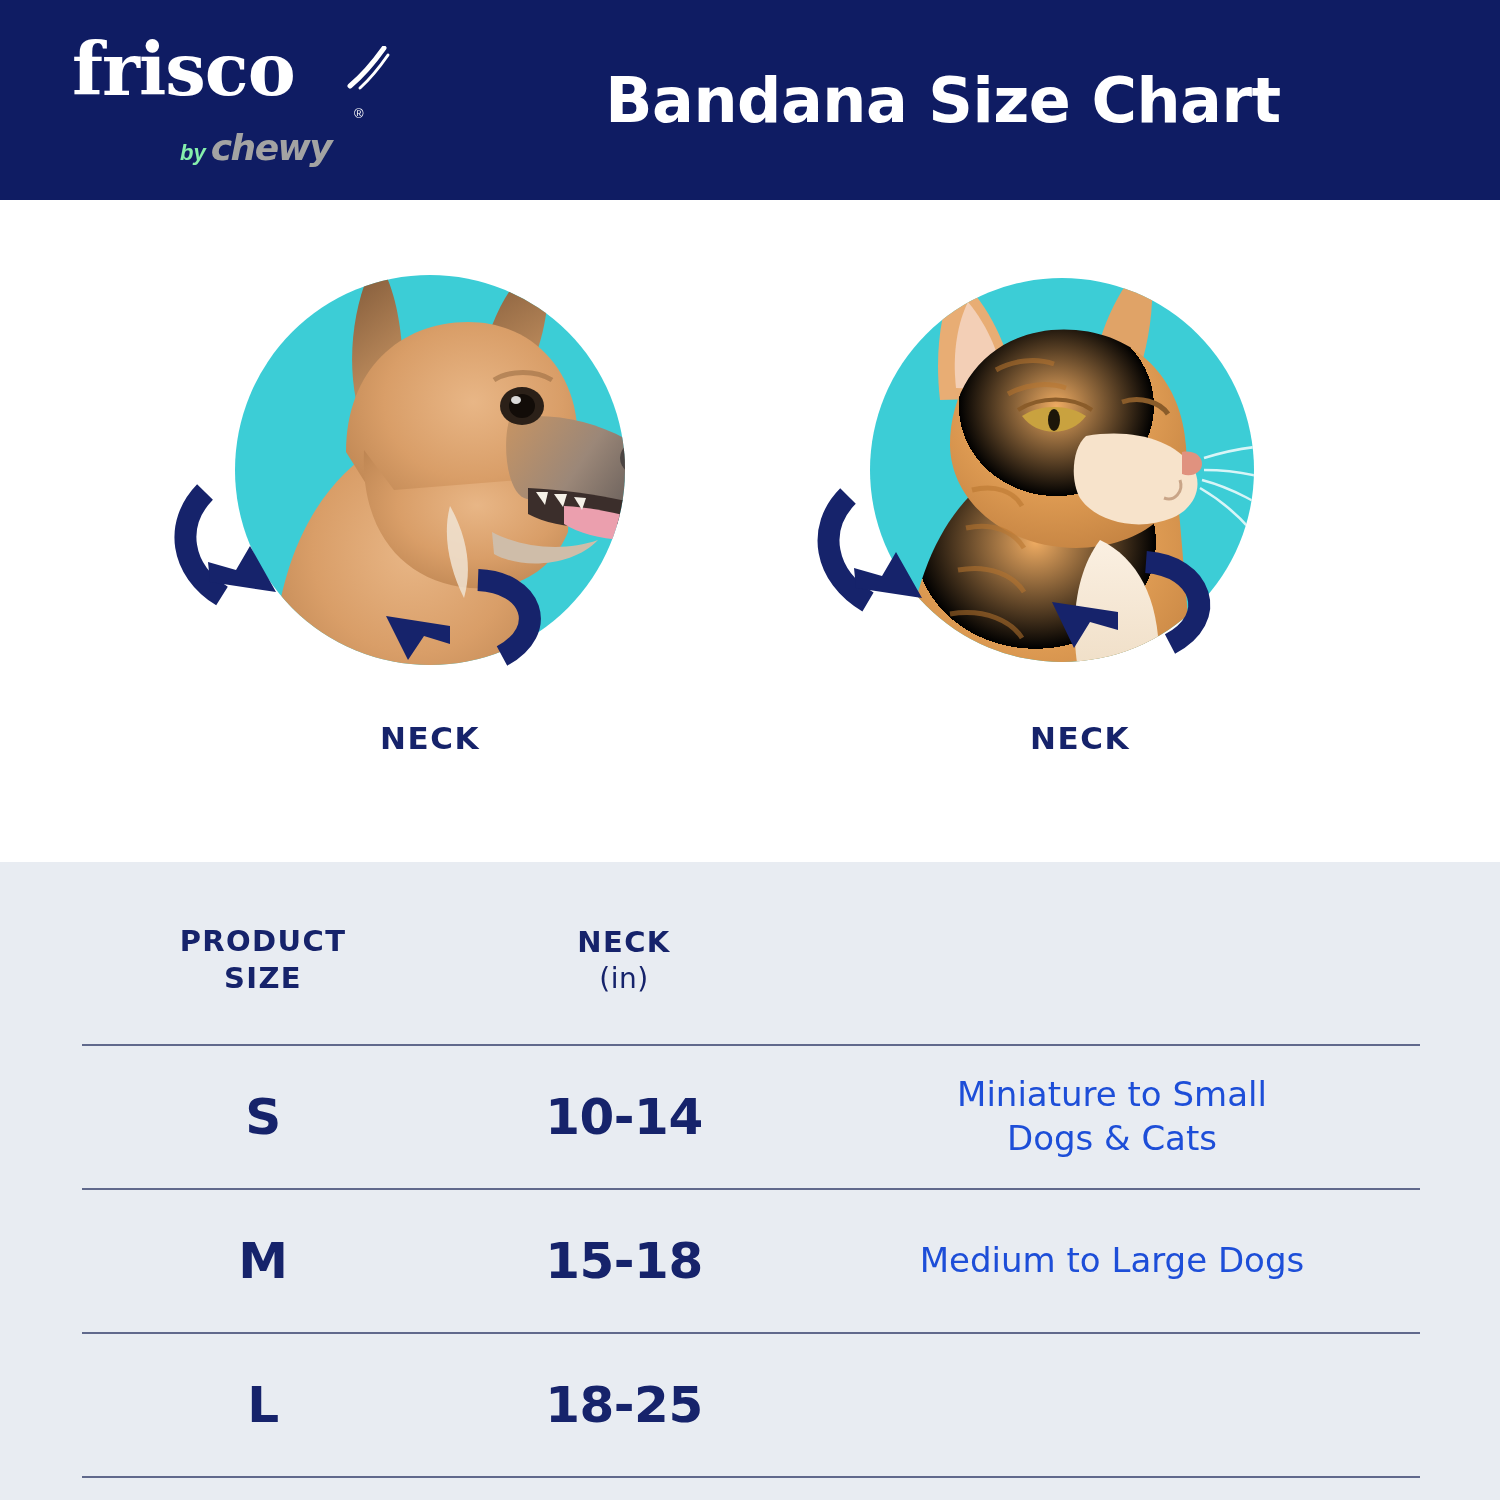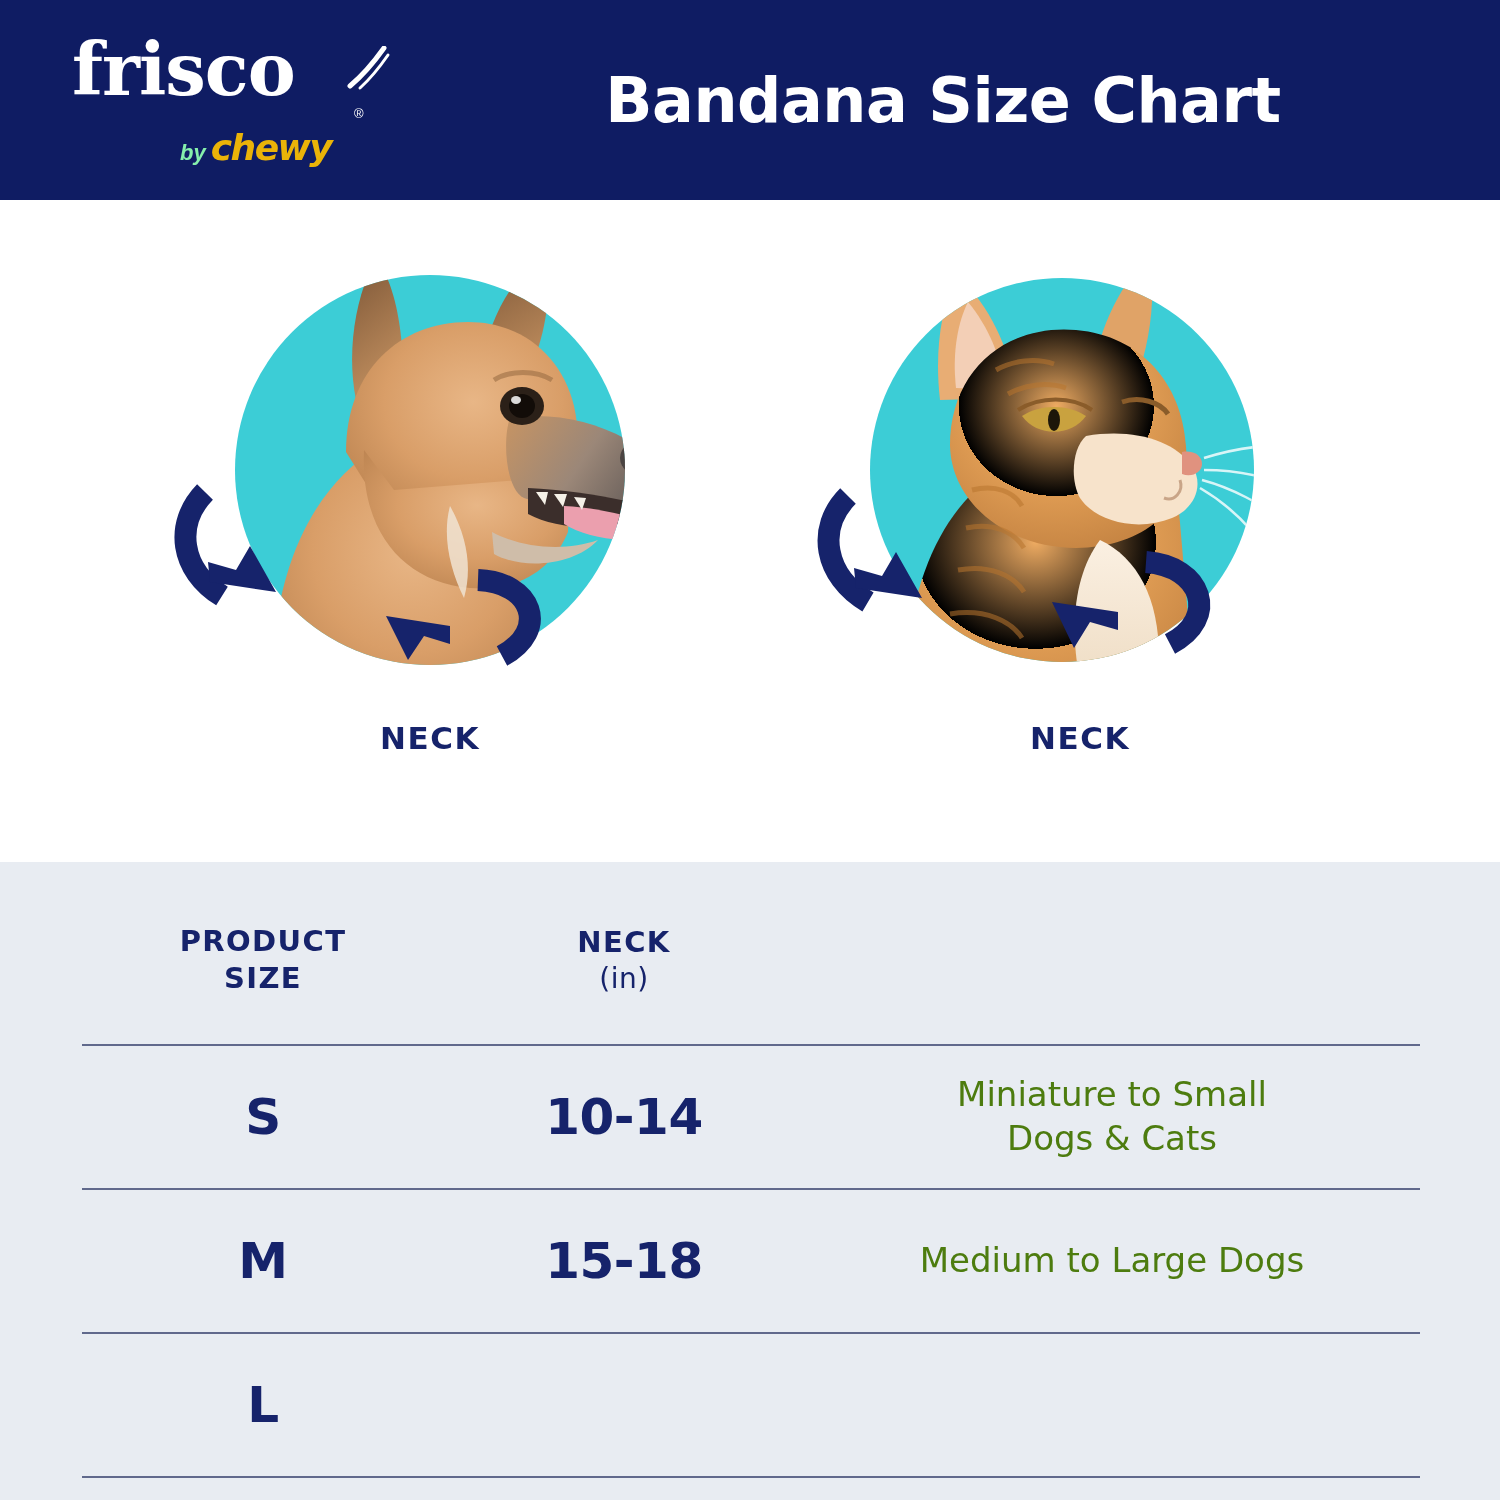--- a/index.html
+++ b/index.html
@@ -74,21 +74,21 @@
     font-size: 22px;
     color: #86efac;
     vertical-align: baseline;
     font-style: italic;
   }
   .logo-sub .chewy {
     font-family: "DejaVu Sans", sans-serif;
     font-weight: bold;
     font-size: 36px;
     font-style: italic;
-    color: #eab308;
+    color: #a3a3a3;
     letter-spacing: -1.5px;
     margin-left: 5px;
     vertical-align: baseline;
   }
   .header-title {
     position: absolute;
     left: 420px;
     top: 0;
     width: 1080px;
     height: 200px;
@@ -204,21 +204,21 @@
     font-family: "DejaVu Sans", sans-serif;
     font-weight: bold;
     font-size: 50px;
     color: #16236b;
     letter-spacing: -0.5px;
   }
   .rec {
     font-family: "DejaVu Sans", sans-serif;
     font-weight: normal;
     font-size: 34px;
-    color: #4d7c0f;
+    color: #1d4ed8;
     line-height: 1.28;
     padding: 0 16px;
   }
 </style>
 </head>
 <body>
 
 <div id="page">
 
   <div class="header-band">
@@ -444,20 +444,23 @@
           </div>
         </div>
       </div>
 
       <div class="divider"></div>
 
       <div class="row data-row">
         <div class="cell c-size">
           <span class="big">L</span>
         </div>
+        <div class="cell c-neck">
+          <span class="big">18-25</span>
+        </div>
       </div>
 
       <div class="divider"></div>
 
     </div>
   </div>
 
 </div>
 
 </body></html>

